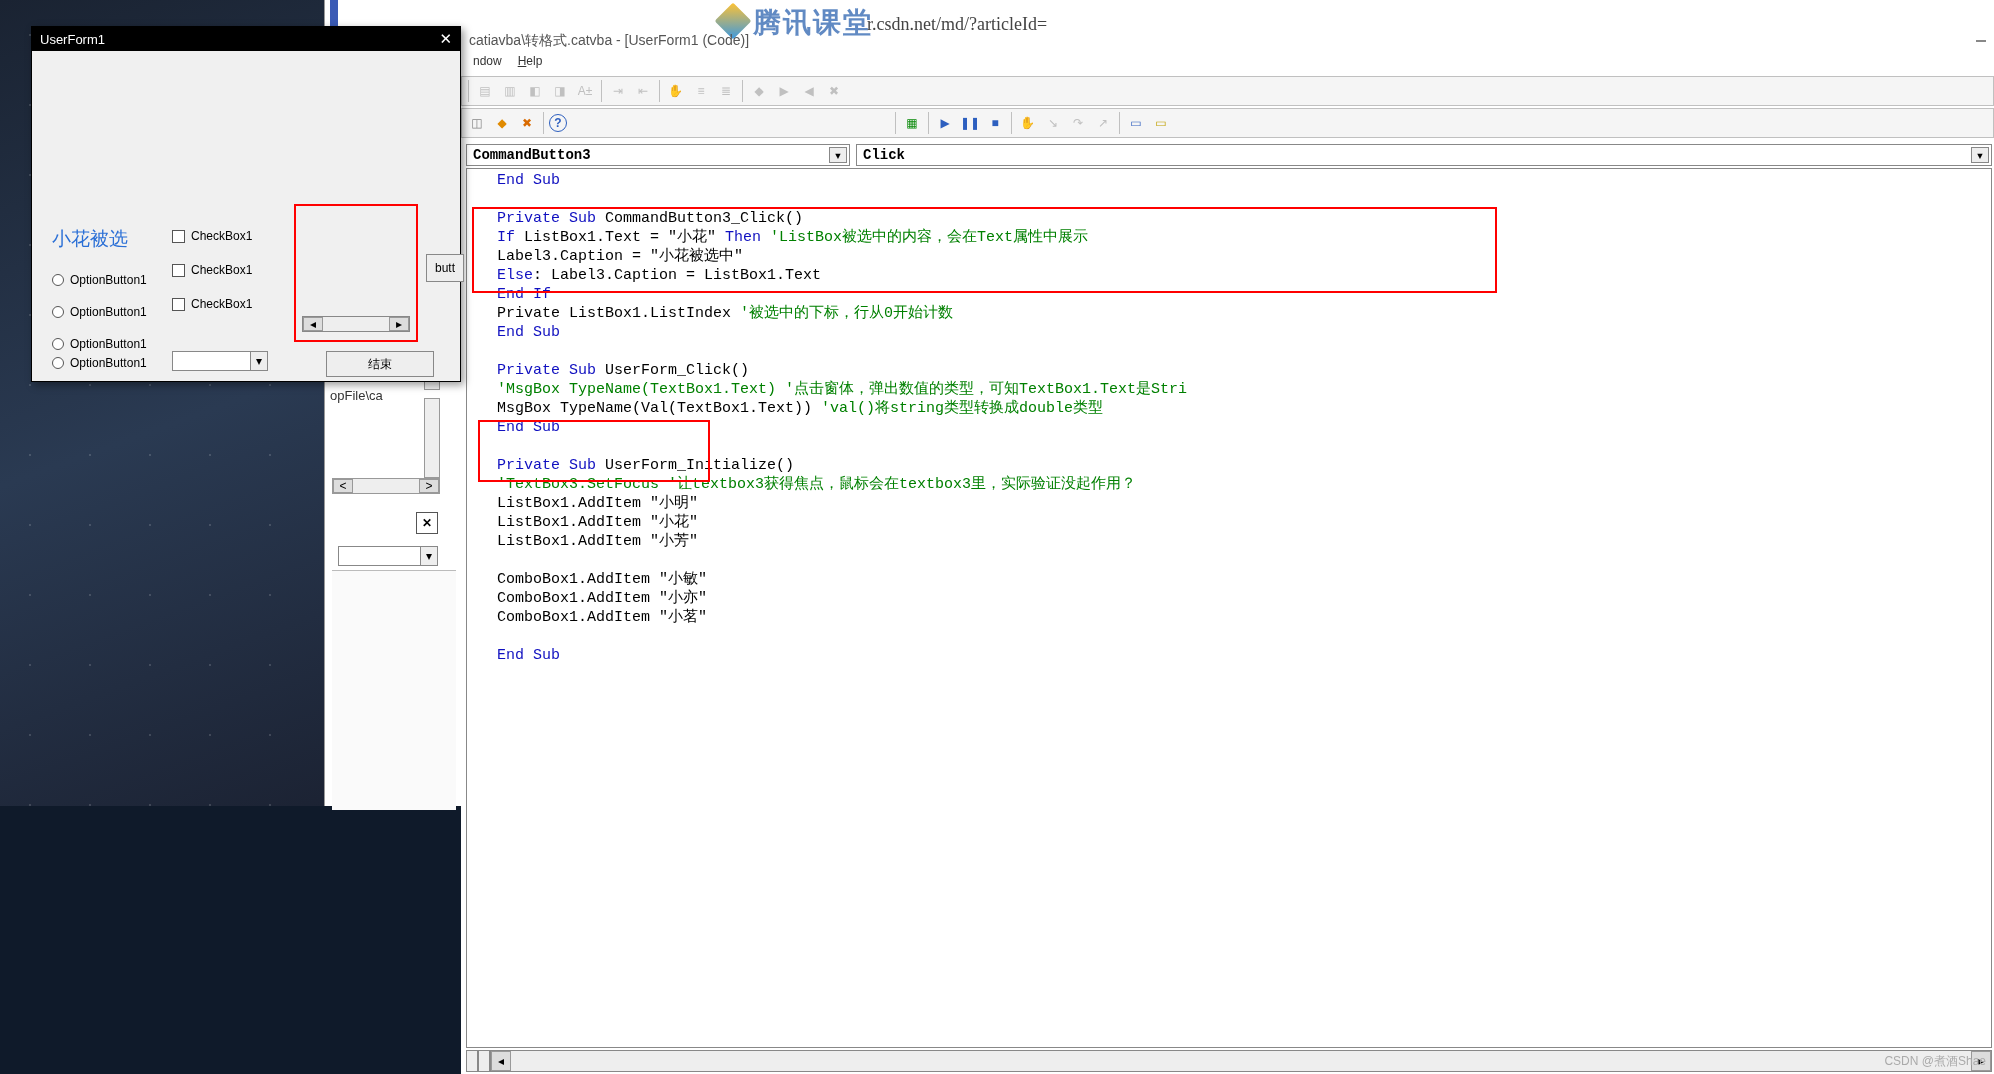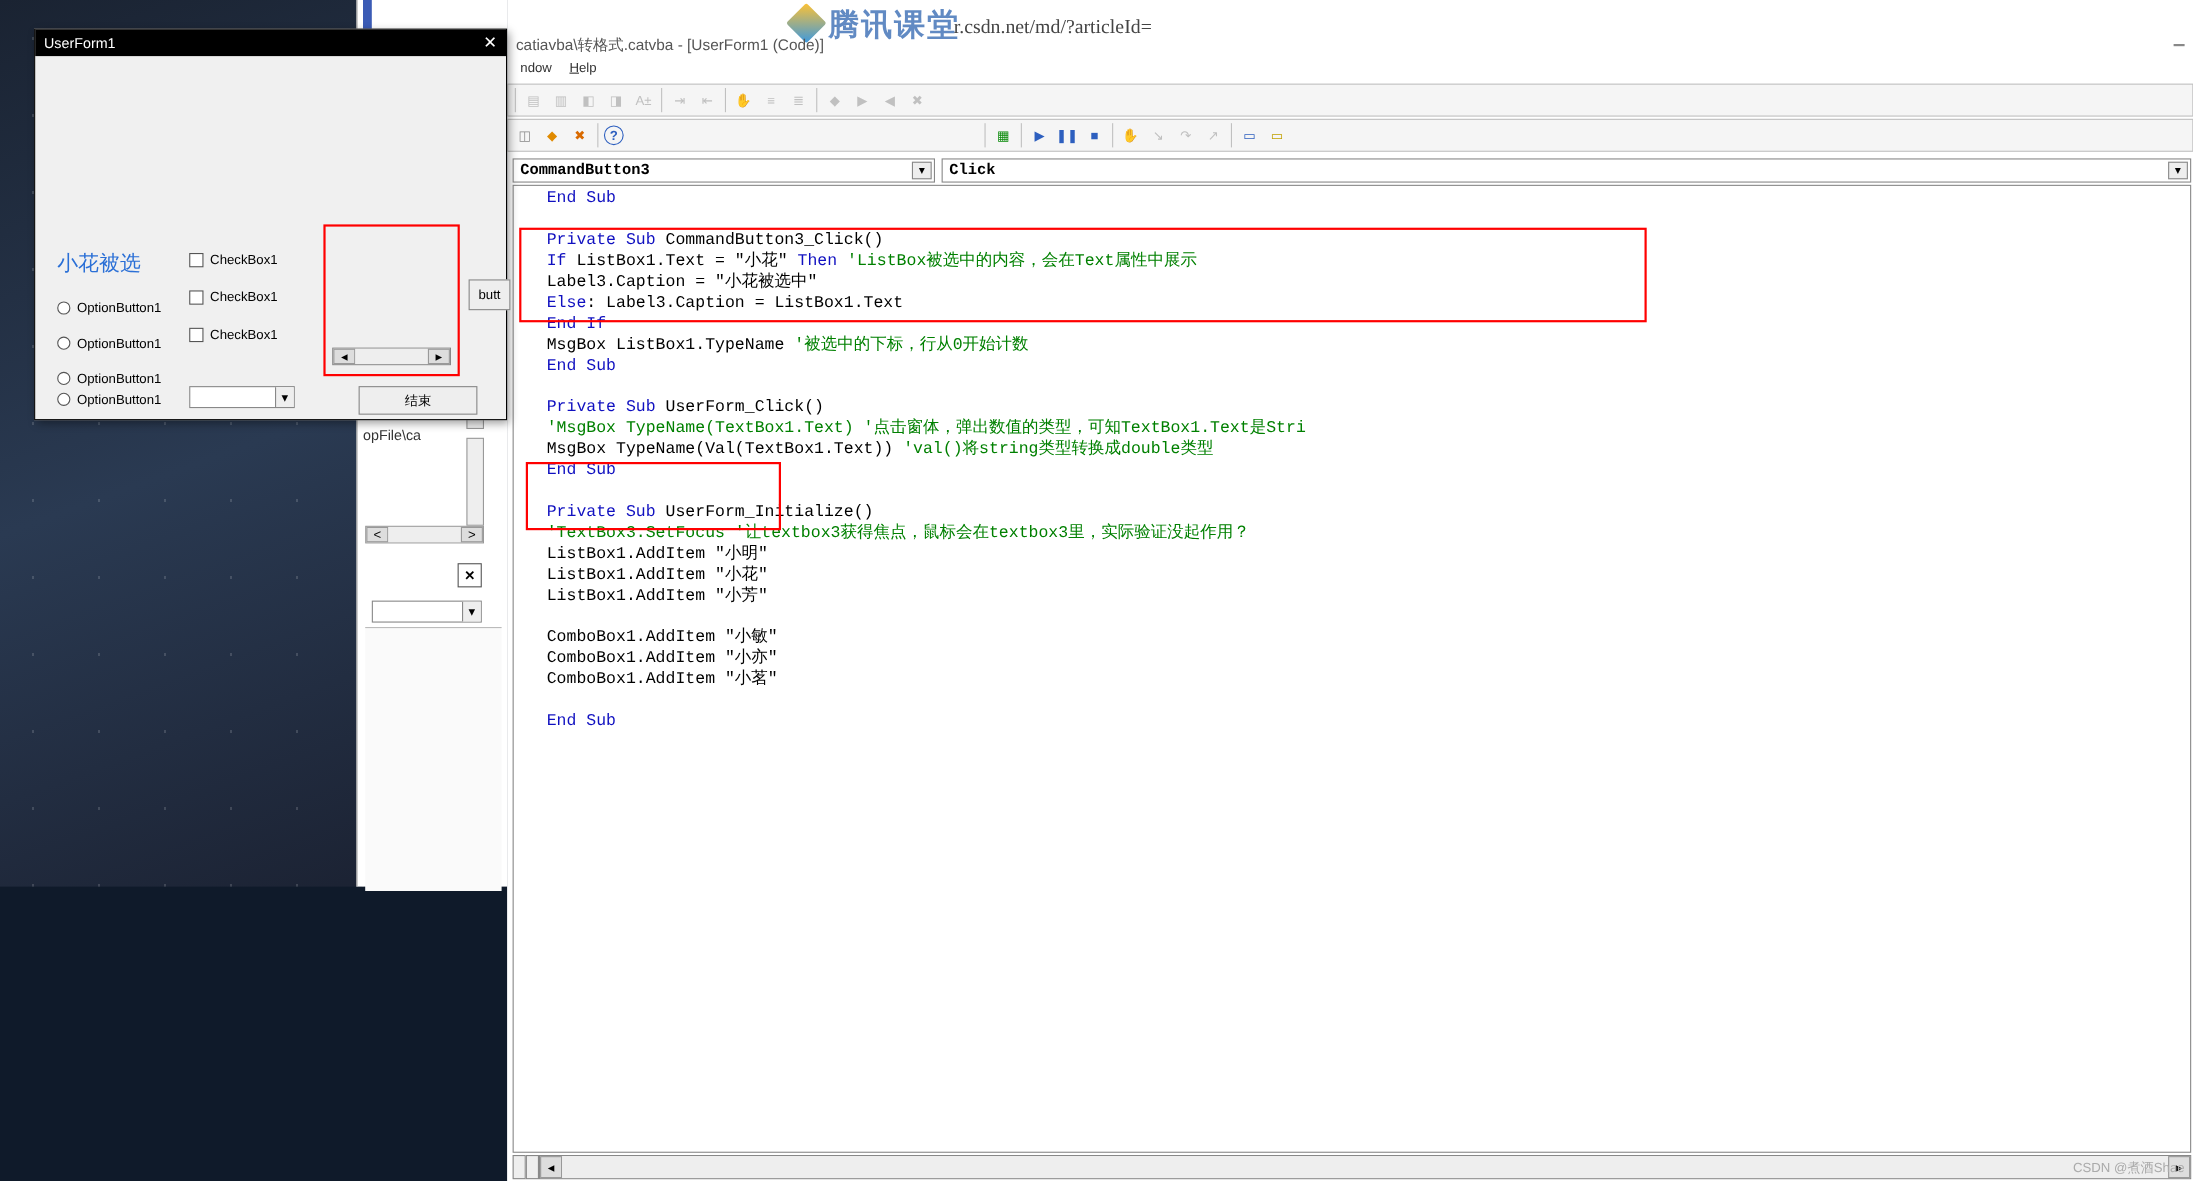--- a/index.html
+++ b/index.html
@@ -201,21 +201,21 @@
 </div>
 
 <div class="code-area">
 <pre class="code-pre"><span class="kw">End Sub</span>
 
 <span class="kw">Private Sub</span><span> CommandButton3_Click()</span>
 <span class="kw">If</span><span> ListBox1.Text = "小花" </span><span class="kw">Then</span><span class="cm"> 'ListBox被选中的内容，会在Text属性中展示</span>
 <span>Label3.Caption = "小花被选中"</span>
 <span class="kw">Else</span><span>: Label3.Caption = ListBox1.Text</span>
 <span class="kw">End If</span>
-<span>MsgBox ListBox1.TypeName </span><span class="cm">'被选中的下标，行从0开始计数</span>
+<span>Private ListBox1.ListIndex </span><span class="cm">'被选中的下标，行从0开始计数</span>
 <span class="kw">End Sub</span>
 
 <span class="kw">Private Sub</span><span> UserForm_Click()</span>
 <span class="cm">'MsgBox TypeName(TextBox1.Text) '点击窗体，弹出数值的类型，可知TextBox1.Text是Stri</span>
 <span>MsgBox TypeName(Val(TextBox1.Text)) </span><span class="cm">'val()将string类型转换成double类型</span>
 <span class="kw">End Sub</span>
 
 <span class="kw">Private Sub</span><span> UserForm_Initialize()</span>
 <span class="cm">'TextBox3.SetFocus '让textbox3获得焦点，鼠标会在textbox3里，实际验证没起作用？</span>
 <span>ListBox1.AddItem "小明"</span>

